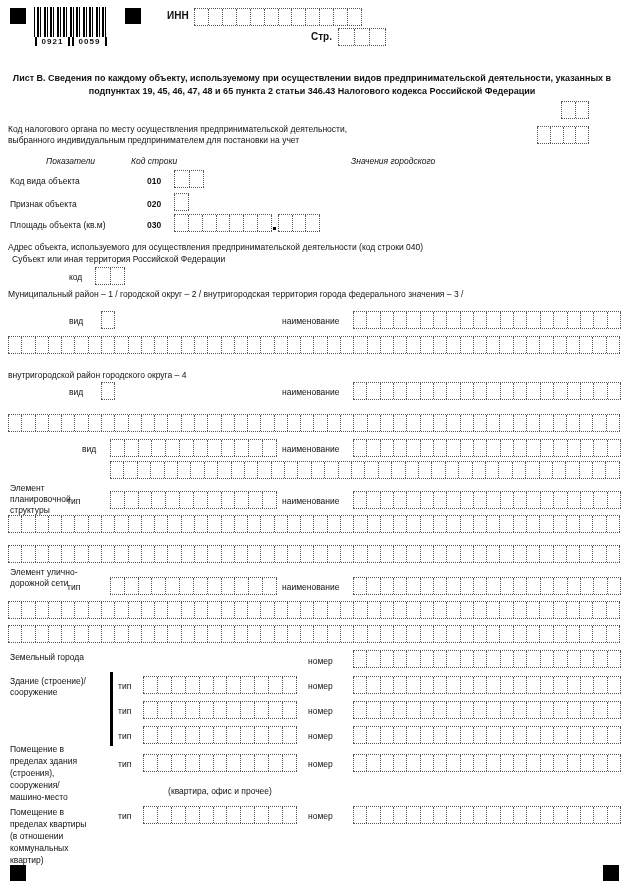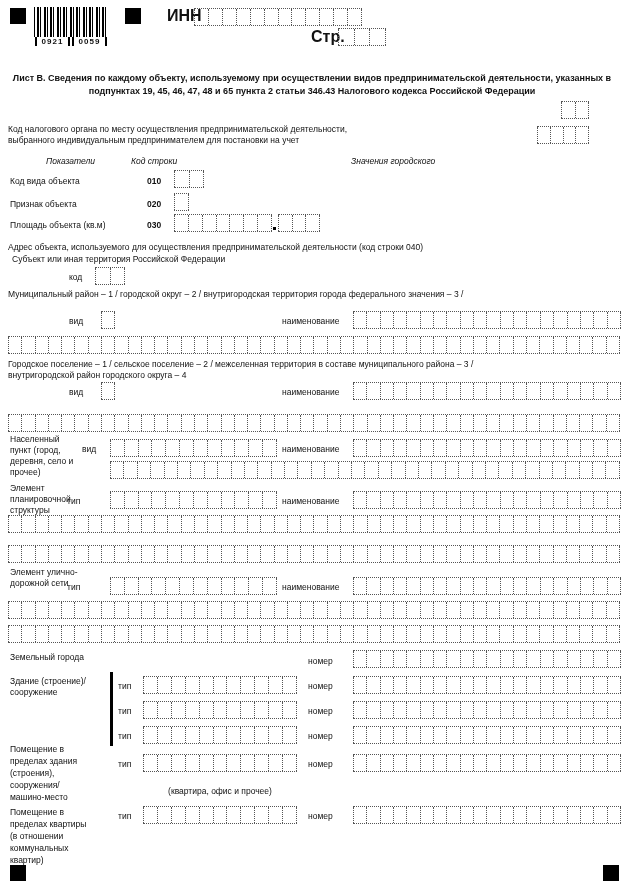--- a/index.html
+++ b/index.html
@@ -6,21 +6,21 @@
   .page {
     position:relative; width:625px; height:883px; background:#ffffff;
     font-family:"Liberation Sans", sans-serif; font-size:8.5px; color:#111;
     overflow:hidden;
   }
   .lbl { position:absolute; line-height:11px; white-space:normal; }
   .lbl12 { position:absolute; line-height:12px; }
   .nowrap { white-space:nowrap; }
   .it { font-style:italic; }
   .b { font-weight:bold; }
-  .big { font-size:16px; font-weight:bold; }
+  .big { font-size:10px; font-weight:bold; }
   .title {
     position:absolute; left:12px; top:72px; width:600px; text-align:center;
     font-size:9px; font-weight:bold; line-height:12.5px;
   }
   .sq { position:absolute; width:16px; height:16px; background:#000; }
   .vbar { position:absolute; left:110px; top:672px; width:3px; height:74px; background:#000; }
   .cellrow {
     position:absolute; display:flex; height:18px; box-sizing:border-box;
     border-top:1px dotted #555; border-bottom:1px dotted #555;
   }
@@ -209,21 +209,20 @@
       <div class="cell"></div>
       <div class="cell"></div>
       <div class="cell"></div>
       <div class="cell"></div>
       <div class="cell"></div>
       <div class="cell"></div>
       <div class="cell"></div>
       <div class="cell"></div>
     </div>
 
-  <div class="lbl nowrap" style="left:8px;top:359px">Городское поселение – 1 / сельское поселение – 2 / межселенная территория в составе муниципального района – 3 /</div>
   <div class="lbl nowrap" style="left:8px;top:370px">внутригородской район городского округа – 4</div>
   <div class="lbl nowrap" style="left:69px;top:387px">вид</div>
   <div class="cellrow" style="left:101px;top:382px;width:14px">
       <div class="cell"></div>
     </div>
   <div class="lbl nowrap" style="left:282px;top:387px">наименование</div>
   <div class="cellrow" style="left:353px;top:382px;width:268px">
       <div class="cell"></div>
       <div class="cell"></div>
       <div class="cell"></div>
@@ -287,21 +286,20 @@
       <div class="cell"></div>
       <div class="cell"></div>
       <div class="cell"></div>
       <div class="cell"></div>
       <div class="cell"></div>
       <div class="cell"></div>
       <div class="cell"></div>
       <div class="cell"></div>
     </div>
 
-  <div class="lbl" style="left:10px;top:434px;width:64px">Населенный пункт (город, деревня, село и прочее)</div>
   <div class="lbl nowrap" style="left:82px;top:444px">вид</div>
   <div class="cellrow" style="left:110px;top:439px;width:167px">
       <div class="cell"></div>
       <div class="cell"></div>
       <div class="cell"></div>
       <div class="cell"></div>
       <div class="cell"></div>
       <div class="cell"></div>
       <div class="cell"></div>
       <div class="cell"></div>

